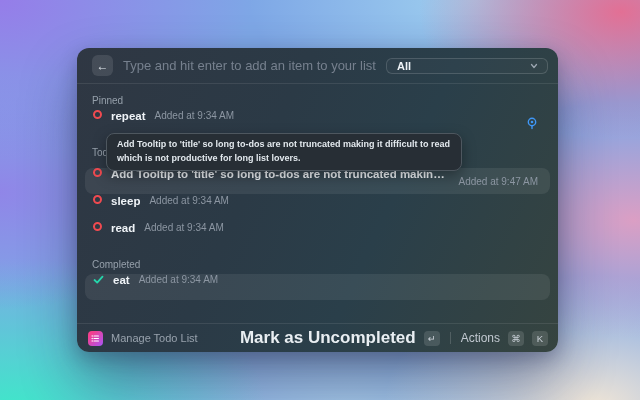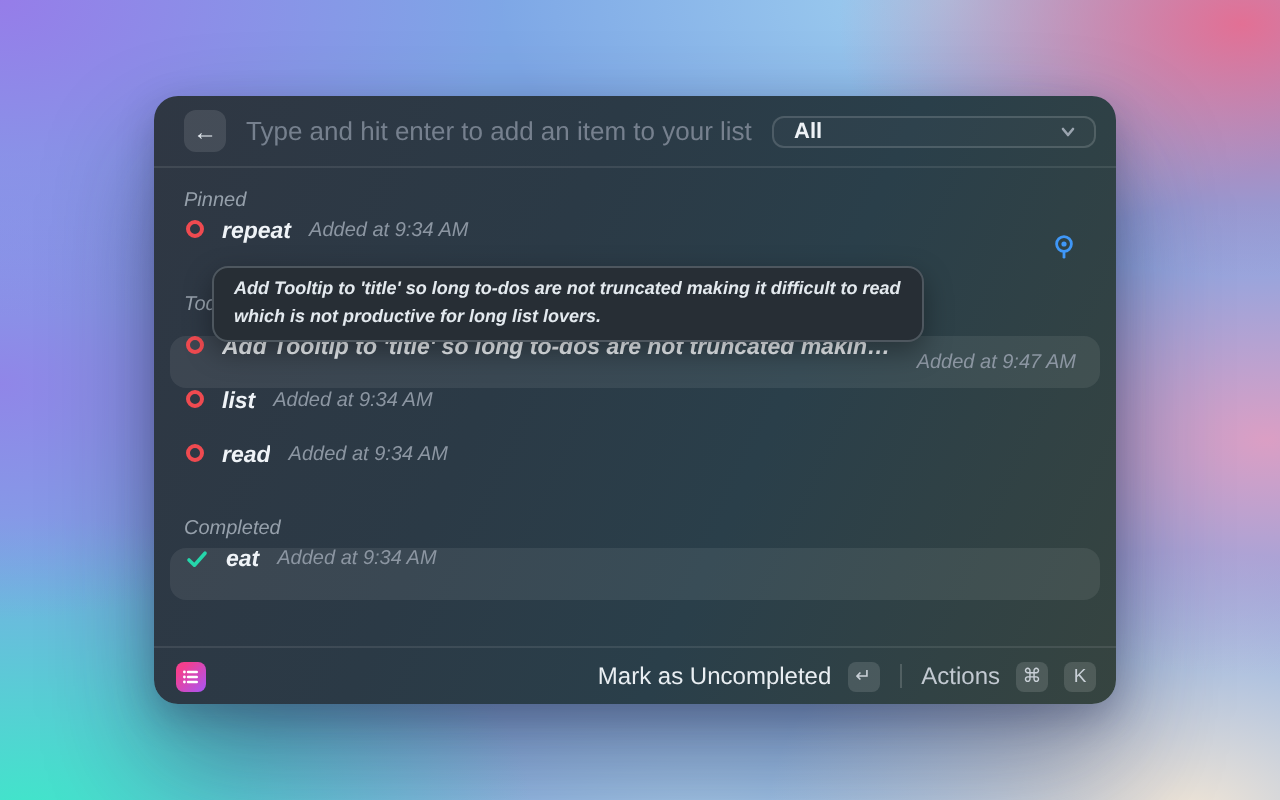--- a/index.html
+++ b/index.html
@@ -33,21 +33,21 @@
               display:flex; align-items:center; justify-content:center; cursor:pointer; }
   .search { flex:1; background:transparent; border:none; outline:none;
             color:#e8edf2; font-size:13px; font-family:inherit; }
   .search::placeholder { color:#76808e; }
   .dropdown { width:162px; height:16px; flex:0 0 162px; border:1px solid rgba(255,255,255,.15);
               border-radius:6px; background:rgba(255,255,255,.02);
               display:flex; align-items:center; padding:0 8px 0 10px; cursor:pointer;text-align:center; }
   .dropdown .val { color:#eef2f6; font-size:11px; font-weight:bold; }
   .dropdown .chev { margin-left:auto; display:flex; }
   
-  .list { flex:1; padding:5px 8px 0; position:relative; overflow:hidden;font-style:italic; }
+  .list { flex:1; padding:5px 8px 0; position:relative; overflow:hidden; }
   .sec { font-size:10px; color:#96a0ab; padding:0 7px; margin:10px 0 3px; height:13px; line-height:13px; }
   .sec.first { margin-top:5px; }
   .row { height:26px; display:flex; gap:9px; padding:0 8px;
          border-radius:8px; margin-top:1px; cursor:pointer; }
   .row.hl { background:rgba(255,255,255,.075); }
   .row.gap { margin-top:9px; }
   .circ { width:9px; height:9px; flex:0 0 9px; border:2px solid #ef4a50; border-radius:50%; }
   .title { color:#eff3f7; font-size:11.5px; font-weight:600; white-space:nowrap;
            overflow:hidden; text-overflow:ellipsis; }
   .subtle { color:#8c96a2; font-size:10px; white-space:nowrap; }
@@ -57,21 +57,21 @@
              padding:4px 10px 5px; color:#e3e9ee; font-size:9px; font-weight:600;
              line-height:1.5; box-shadow:0 5px 14px rgba(0,0,0,.35); }
   
   .ftr { height:29px; flex:0 0 29px; border-top:1px solid rgba(255,255,255,.09);
          display:flex; align-items:center; gap:8px; padding:0 10px 0 11px; }
   .app-icon { width:15px; height:15px; flex:0 0 15px; border-radius:4px;
               background:linear-gradient(135deg,#f43f8e 20%,#a855f7 100%);
               display:flex; align-items:center; justify-content:center; }
   .app-name { color:#98a2ad; font-size:11px; }
   .ftr .grow { flex:1; }
-  .action-main { color:#e9eef2; font-size:12px; font-weight:400; }
+  .action-main { color:#e9eef2; font-size:17px; font-weight:700; }
   .kbd { min-width:16px; height:15px; border-radius:4px; background:rgba(255,255,255,.13);
          color:#c9d0d7; font-size:9.5px; display:flex; align-items:center;
          justify-content:center; padding:0 3px; cursor:pointer; }
   .vsep { width:1px; height:12px; background:rgba(255,255,255,.16); margin:0 2px; }
   .actions-lbl { color:#c2c9d1; font-size:12px; }
   .check { display:flex; width:11px; flex:0 0 11px; }
   .pin { display:flex; }
 </style>
 </head>
 <body>
@@ -115,21 +115,21 @@
     <div class="tooltip">Add Tooltip to 'title' so long to-dos are not truncated making it difficult to read which is not productive for long list lovers.</div>
 
     <div class="row hl gap">
       <span class="circ"></span>
       <span class="title">Add Tooltip to 'title' so long to-dos are not truncated making it difficult to read which is...</span>
       <span class="right subtle">Added at 9:47 AM</span>
     </div>
 
     <div class="row">
       <span class="circ"></span>
-      <span class="title">list</span>
+      <span class="title">sleep</span>
       <span class="subtle">Added at 9:34 AM</span>
     </div>
 
     <div class="row">
       <span class="circ"></span>
       <span class="title">read</span>
       <span class="subtle">Added at 9:34 AM</span>
     </div>
 
     <div class="sec">Completed</div>
@@ -150,20 +150,21 @@
     <span class="app-icon">
       <svg width="9" height="9" viewBox="0 0 9 9">
         <line x1="3" y1="2" x2="7.4" y2="2" stroke="#fff" stroke-width="1.2" stroke-linecap="round"></line>
         <line x1="3" y1="4.5" x2="7.4" y2="4.5" stroke="#fff" stroke-width="1.2" stroke-linecap="round"></line>
         <line x1="3" y1="7" x2="7.4" y2="7" stroke="#fff" stroke-width="1.2" stroke-linecap="round"></line>
         <circle cx="1.2" cy="2" r=".7" fill="#fff"></circle>
           <circle cx="1.2" cy="4.5" r=".7" fill="#fff"></circle>
           <circle cx="1.2" cy="7" r=".7" fill="#fff"></circle>
       </svg>
     </span>
+    <span class="app-name">Manage Todo List</span>
     <span class="grow"></span>
     <span class="action-main">Mark as Uncompleted</span>
     <span class="kbd">↵</span>
     <span class="vsep"></span>
     <span class="actions-lbl">Actions</span>
     <span class="kbd">⌘</span>
     <span class="kbd">K</span>
   </div>
 
 </div>

